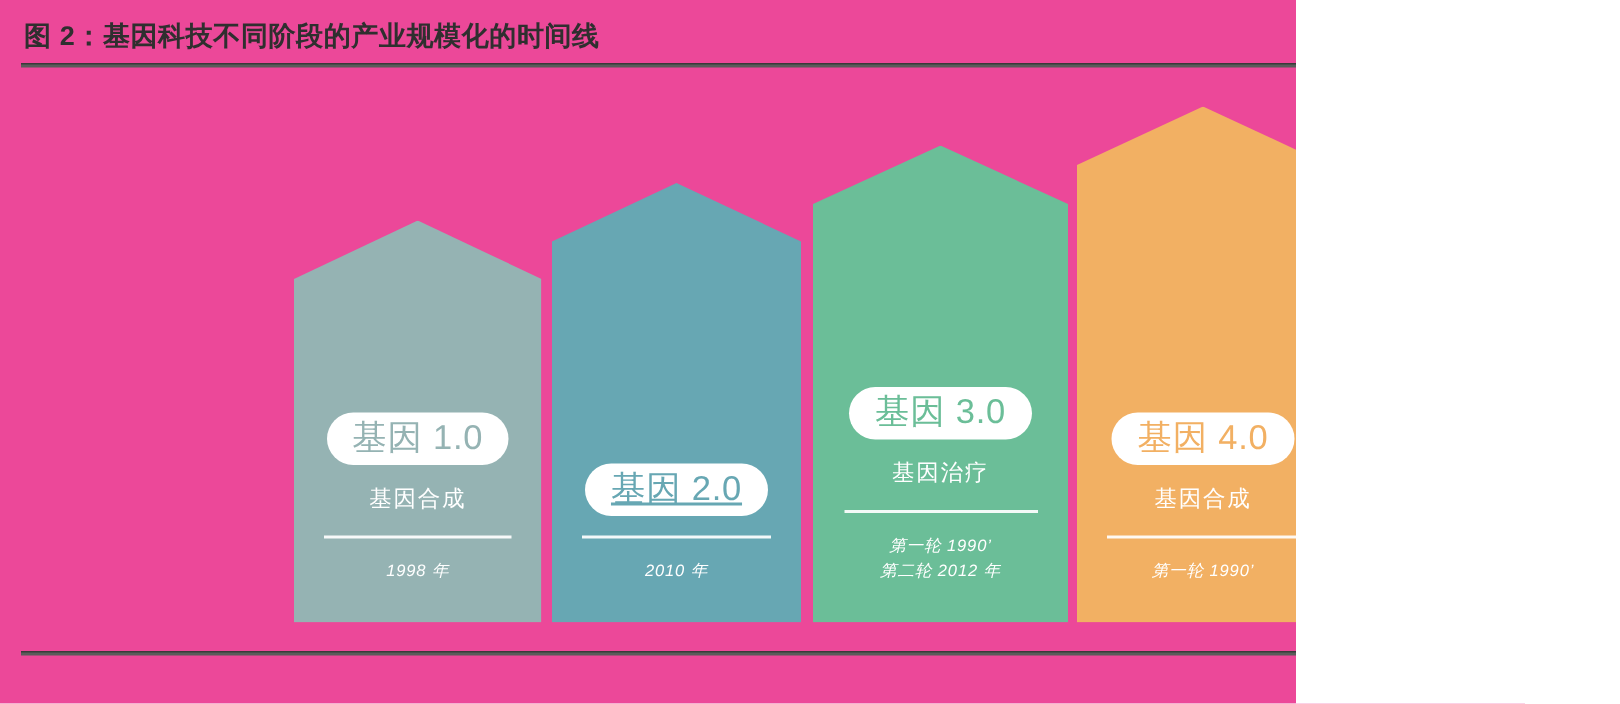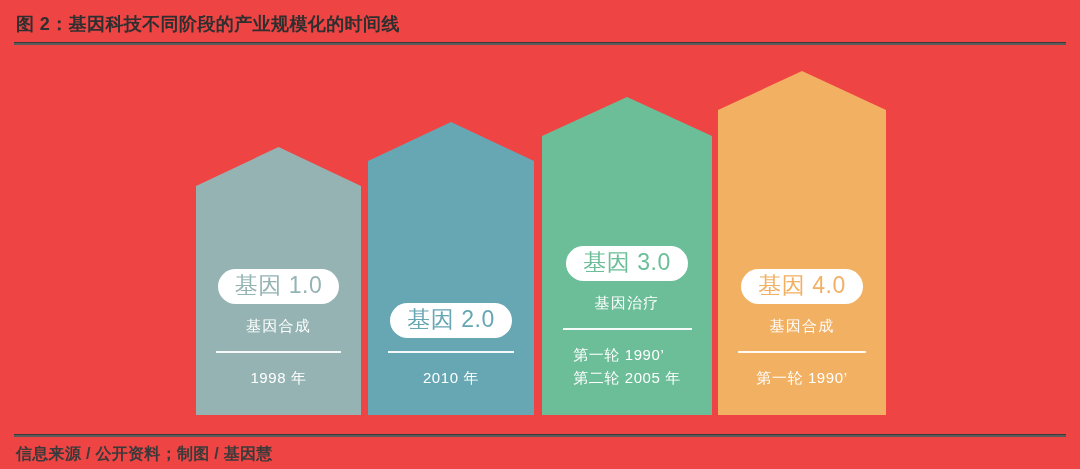--- a/index.html
+++ b/index.html
@@ -7,23 +7,23 @@
     margin: 0;
     padding: 0;
     background: #ffffff;
   }
   body {
     font-family: "Liberation Sans", "DejaVu Sans", sans-serif;
     -webkit-font-smoothing: antialiased;
   }
   #figure-root {
     position: relative;
-    width: 1080px;
+    width: 864px;
     height: 469px;
-    background: #ef4444;
+    background: #ec4899;
     overflow: hidden;
     box-sizing: border-box;
   }
 
   
   .fig-title {
     position: absolute;
     left: 16px;
     top: 12px;
     width: 1000px;
@@ -100,24 +100,26 @@
   .divider {
     width: 126px;
     height: 2px;
     background: #ffffff;
     opacity: 0.92;
     margin-bottom: 14px;
   }
 
   .years {
     color: #ffffff;
-    font-size: 15px;
+    font-size: 11px;
     line-height: 1.5;
+    text-align: center;
     letter-spacing: 0.6px;
     white-space: nowrap;
+    font-style: italic;
   }
   .years .year-line { display: block; }
 
   
   .rule-bottom {
     position: absolute;
     left: 14px;
     top: 434px;
     width: 1052px;
     height: 3px;
@@ -154,48 +156,47 @@
           <div class="stage-name">基因合成</div>
           <div class="divider" style="width: 125px;"></div>
           <div class="years">
             <span class="year-line">1998 年</span>
           </div>
         </div>
       </div>
       <div class="arrow" style="left: 368px; width: 166px; height: 293px; top: 70px; bottom: auto;">
         <div class="arrow-shape" style="background: rgb(103, 167, 179); clip-path: polygon(50% 0%, 100% 13.31%, 100% 100%, 0px 100%, 0px 13.31%);"></div>
         <div class="arrow-content">
-          <div class="stage-pill" style="color: rgb(103, 167, 179);">基因 2.0</div>
+          <div class="stage-pill" style="color: rgb(103, 167, 179); text-decoration: underline;">基因 2.0</div>
           <div class="divider" style="width: 126px;"></div>
           <div class="years">
             <span class="year-line">2010 年</span>
           </div>
         </div>
       </div>
       <div class="arrow" style="left: 542px; width: 170px; height: 318px; top: 45px; bottom: auto;">
         <div class="arrow-shape" style="background: rgb(107, 190, 152); clip-path: polygon(50% 0%, 100% 12.26%, 100% 100%, 0px 100%, 0px 12.26%);"></div>
         <div class="arrow-content">
           <div class="stage-pill" style="color: rgb(107, 190, 152);">基因 3.0</div>
           <div class="stage-name">基因治疗</div>
           <div class="divider" style="width: 129px;"></div>
           <div class="years">
             <span class="year-line">第一轮 1990’</span>
-            <span class="year-line">第二轮 2005 年</span>
+            <span class="year-line">第二轮 2012 年</span>
           </div>
         </div>
       </div>
       <div class="arrow" style="left: 718px; width: 168px; height: 344px; top: 19px; bottom: auto;">
         <div class="arrow-shape" style="background: rgb(242, 176, 99); clip-path: polygon(50% 0%, 100% 11.34%, 100% 100%, 0px 100%, 0px 11.34%);"></div>
         <div class="arrow-content">
           <div class="stage-pill" style="color: rgb(242, 176, 99);">基因 4.0</div>
           <div class="stage-name">基因合成</div>
           <div class="divider" style="width: 128px;"></div>
           <div class="years">
             <span class="year-line">第一轮 1990’</span>
           </div>
         </div>
       </div>
     </div>
 
   <div class="rule-bottom"></div>
 
-  <div class="fig-source">信息来源 / 公开资料；制图 / 基因慧</div>
 </div>
 
 </body></html>

